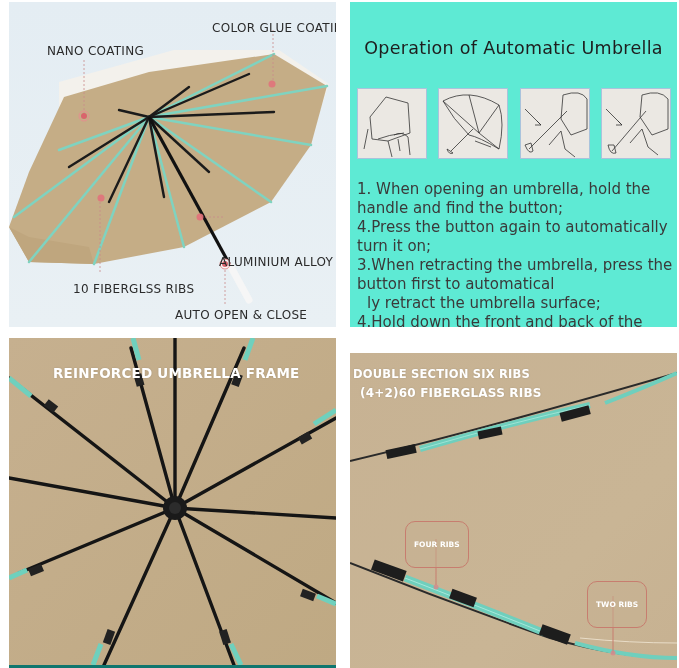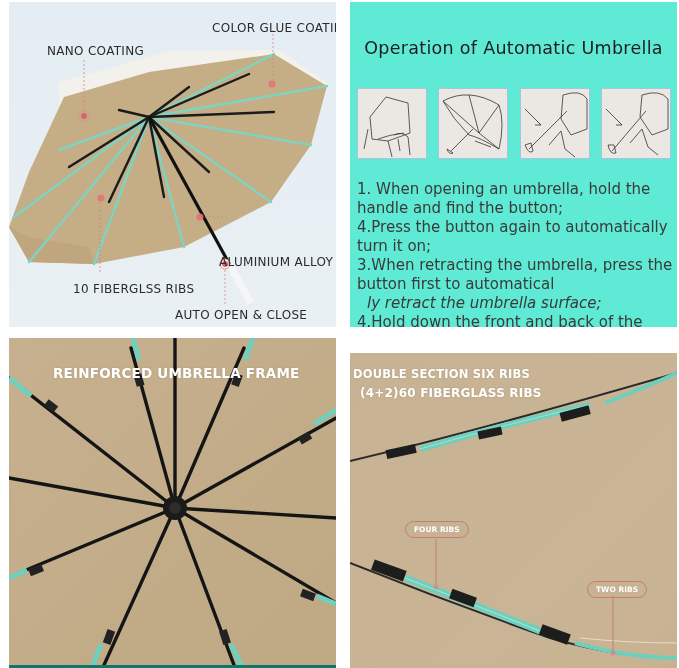--- a/index.html
+++ b/index.html
@@ -7,24 +7,24 @@
          font-family:"DejaVu Sans", sans-serif; }
   .panel { position:absolute; overflow:hidden; }
   #p1 { left:9px; top:2px; width:327px; height:325px; background:linear-gradient(180deg,#e4edf3 0%,#e9f0f4 100%); }
   #p2 { left:350px; top:2px; width:327px; height:325px; background:#5eead4; }
   #p3 { left:9px; top:338px; width:327px; height:406px; background:#0f766e; }
   #p4 { left:350px; top:353px; width:327px; height:397px; background:linear-gradient(135deg,#c7b293 0%,#c9b595 60%,#c6b090 100%); }
   svg { position:absolute; left:0; top:0; }
   .callout { position:absolute; font-size:12px; color:#2b2b2b; letter-spacing:0.3px; white-space:nowrap; }
   .title2 { position:absolute; left:0; width:327px; top:36px; text-align:center; font-size:17.5px; color:#1e1e1e; letter-spacing:0.3px; }
   .steps { position:absolute; left:7px; top:178px; width:318px; font-size:15px; color:#3a3a3a; line-height:19px; }
-  .steps .indent { padding-left:10px;font-style:italic; }
+  .steps .indent { padding-left:10px; }
   .thumb { position:absolute; top:86px; width:70px; height:71px; background:#ebe8e3; border:1px solid #a9c3dc; box-sizing:border-box; }
   .overlay-title { position:absolute; color:#ffffff; font-weight:bold; font-size:13.5px; letter-spacing:0.2px; white-space:nowrap; text-shadow:0 0 2px rgba(0,0,0,0.15); }
-  .pill { position:absolute; border:1.5px solid #c77d6f; border-radius:10px; color:#ffffff; font-size:7.5px; font-weight:bold; padding:3px 8px; background:rgba(199,176,145,0.55); white-space:nowrap; }
+  .pill { position:absolute; border:1.5px solid #c77d6f; border-radius:10px; color:#ffffff; font-size:7.5px; font-weight:bold; padding:18px 8px; background:rgba(199,176,145,0.55); white-space:nowrap; }
 </style>
 </head>
 <body>
 
 <div class="panel" id="p1">
   <svg width="327" height="325" viewBox="0 0 327 325">
 
     <polygon points="50,80 165,48 270,48 320,82 300,140 10,205 50,120" fill="#f3f1ec"></polygon>
 
     <polygon points="55,95 140,70 265,52 318,84 302,143 262,200 175,245 85,262 20,260 0,225 20,170" fill="#c5ad86"></polygon>

